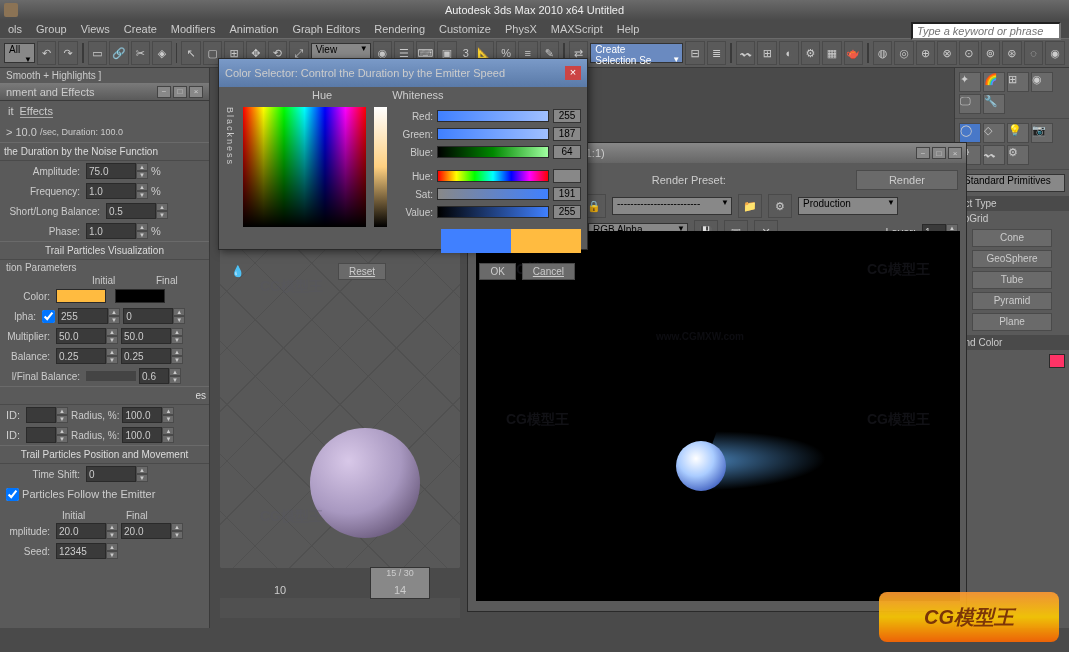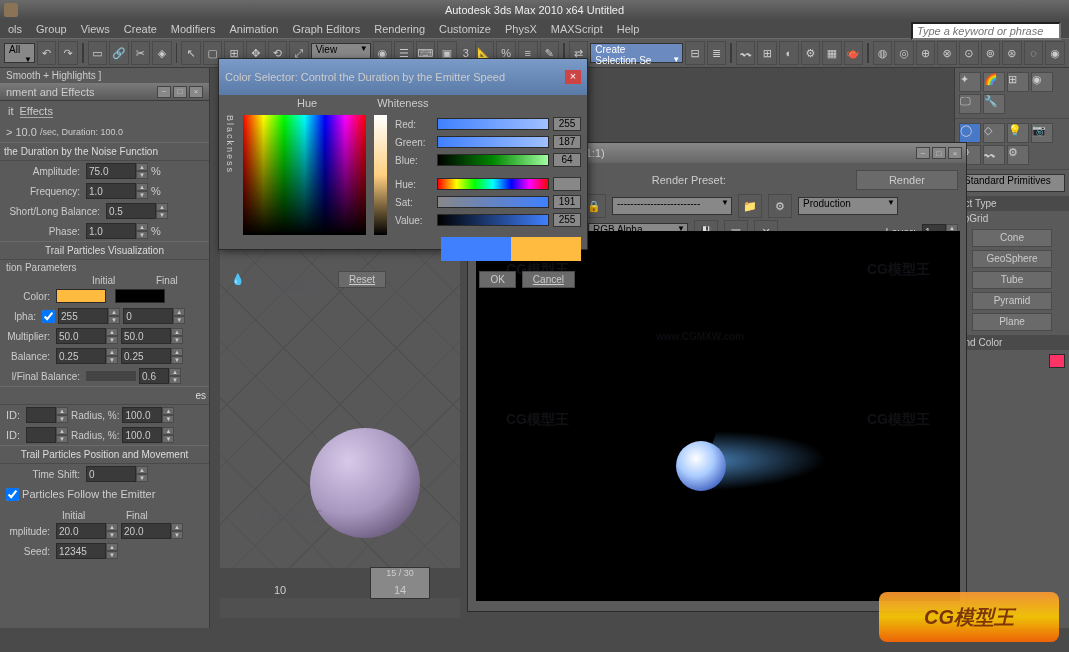--- a/index.html
+++ b/index.html
@@ -27,28 +27,28 @@
 .spinner .arrows{display:flex;flex-direction:column;width:12px}
 .spinner .arrows div{height:8px;background:#6a6a6a;border:1px solid #4a4a4a;font-size:6px;text-align:center;line-height:6px;cursor:pointer}
 .swatch{width:50px;height:14px;border:1px solid #2a2a2a;cursor:pointer}
 .viewport{position:absolute;left:220px;top:78px;width:240px;height:540px;background:#505050}
 .grid-vp{width:100%;height:490px;background:#585858;background-image:repeating-linear-gradient(45deg,#505050 0 1px,transparent 1px 40px),repeating-linear-gradient(-45deg,#505050 0 1px,transparent 1px 40px);position:relative}
 .sphere1{position:absolute;left:90px;top:350px;width:110px;height:110px;border-radius:50%;background:radial-gradient(circle at 35% 30%,#d8c8e8,#a898c0 50%,#584868 90%)}
 .timeline{height:30px;background:#4a4a4a;display:flex;align-items:center;position:relative}
 .timeline .scrub{position:absolute;left:150px;width:60px;height:32px;background:#888;border:1px solid #333;text-align:center;font-size:9px}
 .timeline .ticks{position:absolute;bottom:2px;left:0;right:0;display:flex;justify-content:space-around;font-size:9px;color:#aaa}
 .color-selector{position:absolute;left:218px;top:58px;width:370px;height:192px;background:#5a5a5a;border:1px solid #2a2a2a;box-shadow:2px 2px 8px rgba(0,0,0,.5);z-index:20}
-.cs-title{height:36px;background:linear-gradient(#7a9ac8,#5a7aa8);color:#fff;padding:3px 6px;display:flex;justify-content:space-between;align-items:center}
+.cs-title{height:28px;background:linear-gradient(#7a9ac8,#5a7aa8);color:#fff;padding:3px 6px;display:flex;justify-content:space-between;align-items:center}
 .cs-title .close{width:16px;height:14px;background:#c44;color:#fff;text-align:center;cursor:pointer}
 .cs-body{display:flex;padding:6px;gap:8px}
 .hue-box{width:130px;height:120px;background:linear-gradient(to bottom,transparent,#000),linear-gradient(to right,red,yellow,lime,cyan,blue,magenta,red);cursor:crosshair}
 .white-strip{width:14px;height:120px;background:linear-gradient(#fff,#ffd080,#000)}
 .sliders{flex:1}
 .srow{display:flex;align-items:center;height:18px;gap:4px}
-.srow label{width:38px;font-size:10px}
+.srow label{width:38px;text-align:right;font-size:10px}
 .srow .bar{flex:1;height:12px;border:1px solid #2a2a2a;position:relative;cursor:pointer}
 .srow .val{width:28px;height:14px;background:#888;color:#000;font-size:10px;text-align:center;border:1px solid #333}
 .cs-preview{width:140px;height:24px;margin-left:46px;margin-top:8px;display:flex}
 .cs-preview div{flex:1}
 .cs-footer{display:flex;justify-content:space-between;padding:4px 12px;align-items:center}
 .cs-btn{padding:2px 10px;background:#6a6a6a;border:1px solid #4a4a4a;cursor:pointer;font-size:10px}
 .render-window{position:absolute;left:467px;top:142px;width:500px;height:470px;background:#5a5a5a;border:1px solid #2a2a2a;z-index:15}
 .rw-title{height:20px;background:linear-gradient(#888,#666);display:flex;justify-content:space-between;align-items:center;padding:0 4px}
 .rw-title .icons{display:flex;gap:2px}
 .rw-toolbar{height:60px;background:#5a5a5a;padding:4px 8px}
@@ -336,21 +336,21 @@
     </div>
   </div>
 </div>
 
 <div class="color-selector">
   <div class="cs-title">
     <span>Color Selector: Control the Duration by the Emitter Speed</span>
     <div class="close">×</div>
   </div>
   <div style="display:flex;padding:2px 10px 0 34px;gap:60px;font-size:10px">
-    <span style="margin-left:44px">Hue</span>
+    <span style="margin-left:59px">Hue</span>
     <span>Whiteness</span>
   </div>
   <div class="cs-body">
     <div style="writing-mode:vertical-lr;font-size:9px;letter-spacing:2px">Blackness</div>
     <div class="hue-box"></div>
     <div class="white-strip"></div>
     <div class="sliders">
       <div class="srow">
           <label>Red:</label>
           <div class="bar" style="background:linear-gradient(to right,#4080ff,#a0c0ff)"></div>

